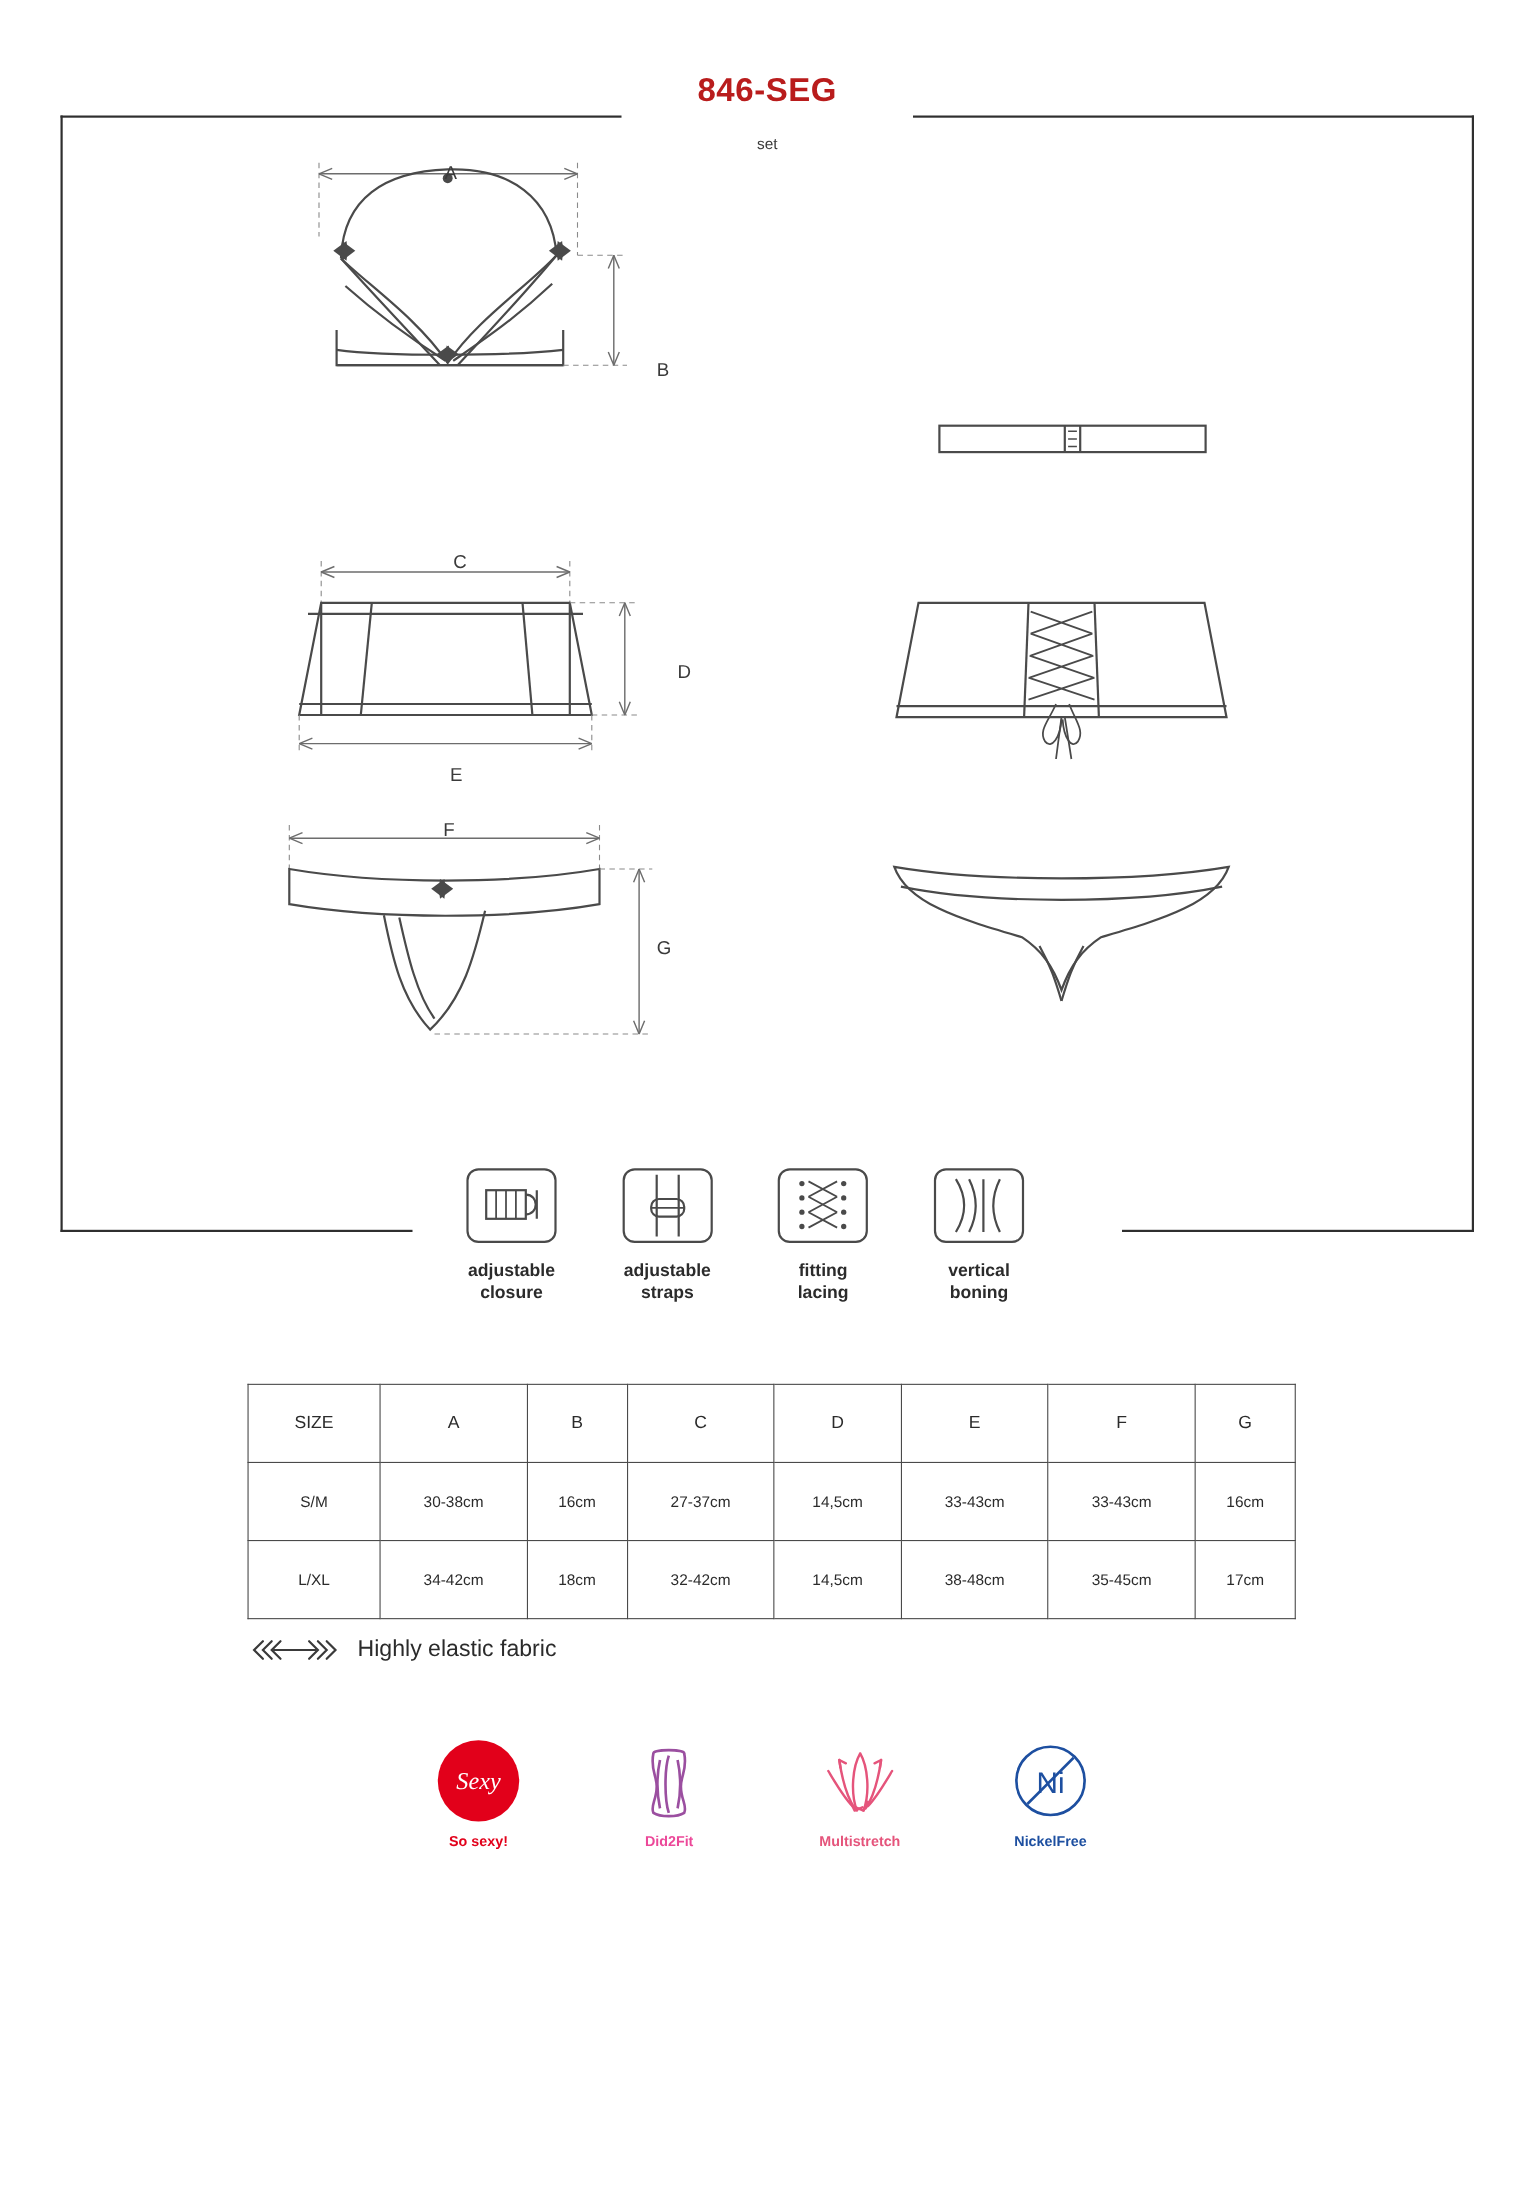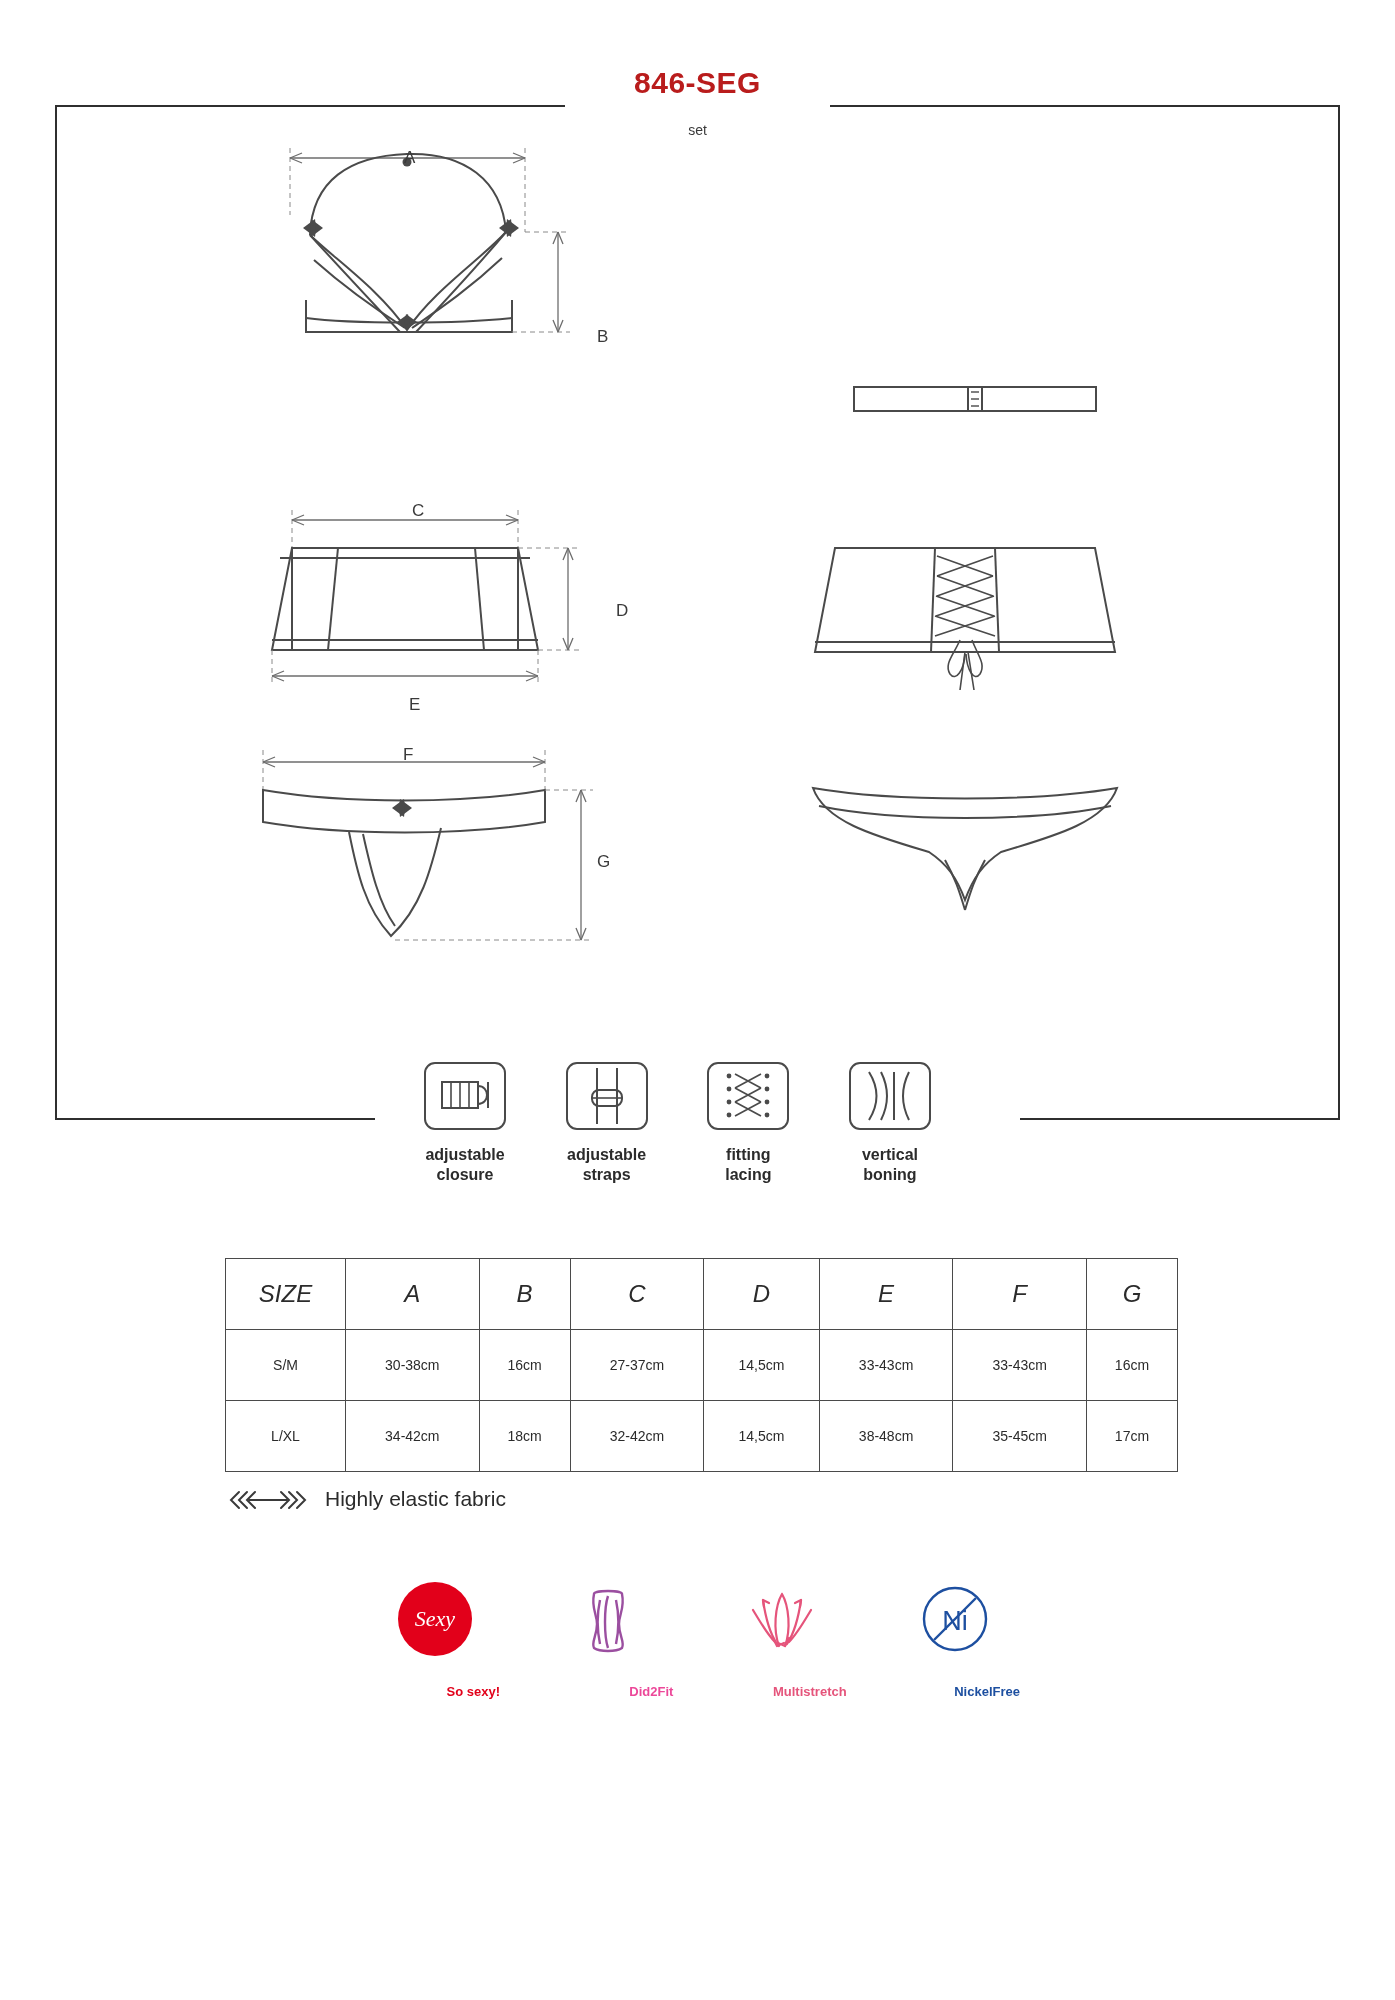--- a/index.html
+++ b/index.html
@@ -33,31 +33,31 @@
   .lbl { position:absolute; font-size:17px; color:#3a3a3a; }
 
   
   .features { position:absolute; left:405px; top:1060px; width:545px; display:flex; justify-content:space-between; }
   .feature { width:120px; text-align:center; }
   .feature .cap { font-size:16px; font-weight:bold; color:#2b2b2b; line-height:1.25; margin-top:9px; }
 
   
   .size-table { position:absolute; left:225px; top:1258px; width:953px; border-collapse:collapse; }
   .size-table td { border:1px solid #4a4a4a; text-align:center; font-size:14px; color:#2b2b2b; height:71px; padding:0 4px; }
-  .size-table tr:first-child td { font-size:24px;font-style:italic; }
+  .size-table tr:first-child td { font-size:16px; }
   .col-size { width:120px; }
 
   
   .elastic { position:absolute; left:225px; top:1487px; display:flex; gap:14px; }
   .elastic .txt { font-size:21px; color:#2b2b2b; }
 
   
   .badges { position:absolute; left:370px; top:1580px; width:650px; display:flex; justify-content:space-between; align-items:flex-start; }
   .badge { text-align:center; width:130px; }
-  .badge .cap { font-size:13px; font-weight:bold; margin-top:22px;text-align:right; }
+  .badge .cap { font-size:13px; font-weight:bold; margin-top:3px; }
   .cap-sexy { color:#e2001a; }
   .cap-fit { color:#ec4899; }
   .cap-stretch { color:#e5547b; }
   .cap-nickel { color:#1d4fa0; }
   .cap-quality { color:#1f6fb5; }
 </style>
 </head>
 <body>
 
 <div class="sheet">

